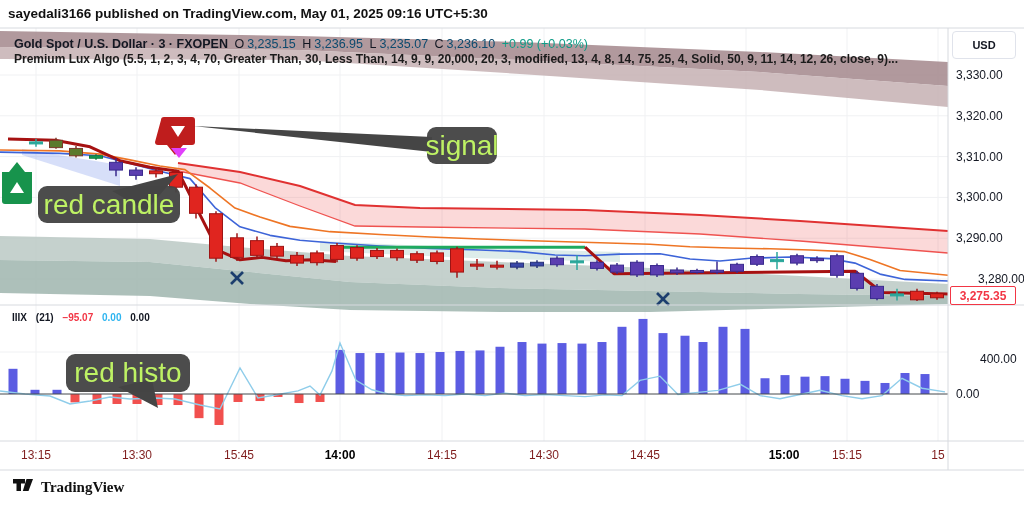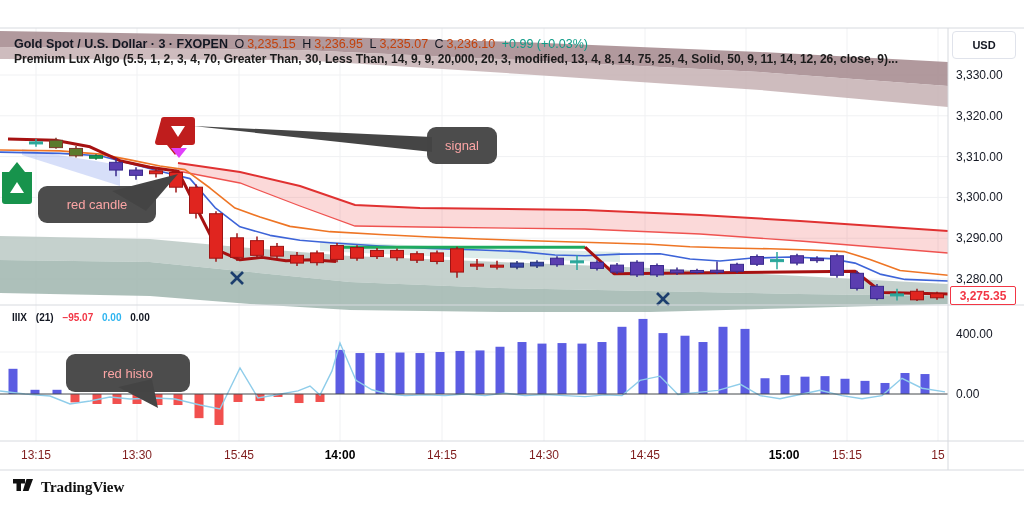--- a/index.html
+++ b/index.html
@@ -3,31 +3,31 @@
 <meta charset="utf-8">
 <style>
   html,body{margin:0;padding:0;background:#fff;}
   body{font-family:"Liberation Sans",sans-serif;-webkit-font-smoothing:antialiased;}
   #page{position:relative;width:1024px;height:505px;background:#fff;overflow:hidden;}
   #chart-svg{position:absolute;left:0;top:0;z-index:1;}
   .ovl{position:absolute;z-index:5;}
   #top-bar{left:8px;top:6px;font-size:13.5px;font-weight:700;color:#111;}
   #hdr1{left:14px;top:37px;font-size:12.5px;color:#131722;white-space:nowrap;}
   #hdr1 .sym{font-weight:700;}
-  #hdr1 .val{color:#c2410c;}
+  #hdr1 .val{color:#0c4a6e;}
   #hdr1 .chg{color:#0e9c87;}
   #hdr1 span{margin-right:3px;}
   #hdr2{left:14px;top:52px;font-size:12px;color:#1b1b1b;white-space:nowrap;font-weight:600;}
   #usd-chip{left:952px;top:31px;width:62px;height:26px;border:1px solid #e0e3eb;border-radius:4px;
     background:#fff;display:flex;align-items:center;justify-content:center;
     font-size:11px;font-weight:600;color:#131722;}
   .anno{position:absolute;z-index:6;background:rgba(69,69,69,.96);border-radius:9px;
-    display:flex;align-items:center;justify-content:center;color:#fca5a5;font-size:13px;}
+    display:flex;align-items:center;justify-content:center;color:#bef264;font-size:28px;}
   #anno-signal{left:427px;top:127px;width:70px;height:37px;}
-  #anno-red-candle{left:38px;top:186px;width:118px;height:37px;text-align:center;}
+  #anno-red-candle{left:38px;top:186px;width:142px;height:37px;text-align:center;}
   #anno-red-histo{left:66px;top:354px;width:124px;height:38px;}
   #pane2-hdr{left:12px;top:312px;font-size:10px;font-weight:600;color:#131722;white-space:nowrap;}
   #pane2-hdr span{margin-right:6px;}
   #pane2-hdr .neg{color:#f23645;}
   #pane2-hdr .blu{color:#2eb5f0;}
   .price-tick{position:absolute;left:956px;font-size:12px;color:#131722;z-index:5;}
   .time-tick{position:absolute;top:448px;font-size:12px;color:#7f1d1d;z-index:5;transform:translateX(-50%);}
   .time-tick.bold{font-weight:700;color:#000;}
   #last-chip{left:950px;top:286px;width:64px;height:17px;border:1px solid #f23645;border-radius:2px;
     background:#fff;color:#f23645;font-size:12px;font-weight:600;
@@ -239,20 +239,21 @@
       </g>
       <g>
         <line x1="0" y1="28" x2="1024" y2="28" stroke="#d7dadf"></line>
         <line x1="0" y1="305" x2="1024" y2="305" stroke="#d7dadf"></line>
         <line x1="0" y1="441" x2="1024" y2="441" stroke="#d7dadf"></line>
         <line x1="0" y1="470" x2="1024" y2="470" stroke="#d7dadf"></line>
         <line x1="948" y1="28" x2="948" y2="470" stroke="#d7dadf"></line>
       </g>
     </svg>
 
+<div class="ovl" id="top-bar">sayedali3166 published on TradingView.com, May 01, 2025 09:16 UTC+5:30</div>
 
 <div class="ovl" id="hdr1">
   <span class="sym">Gold Spot / U.S. Dollar · 3 · FXOPEN</span>
   <span>O</span><span class="val">3,235.15</span>
   <span>H</span><span class="val">3,236.95</span>
   <span>L</span><span class="val">3,235.07</span>
   <span>C</span><span class="val">3,236.10</span>
   <span class="chg">+0.99 (+0.03%)</span>
 </div>
 
@@ -281,22 +282,22 @@
   </svg>
   <span class="brand">TradingView</span>
 </div>
 
 <div id="ticks-layer">
       <div class="price-tick" style="top: 68px;">3,330.00</div>
       <div class="price-tick" style="top: 108.8px;">3,320.00</div>
       <div class="price-tick" style="top: 149.6px;">3,310.00</div>
       <div class="price-tick" style="top: 190.4px;">3,300.00</div>
       <div class="price-tick" style="top: 231.2px;">3,290.00</div>
-      <div class="price-tick" style="top: 272px;">3,280.00</div>
-      <div class="price-tick" style="top: 327px;">400.00</div>
+      <div class="price-tick" style="top: 272px; margin-left: 22px;">3,280.00</div>
+      <div class="price-tick" style="top: 352px; margin-left: 24px;">400.00</div>
       <div class="price-tick" style="top: 387px;">0.00</div>
       <div class="time-tick" style="left: 36px;">13:15</div>
       <div class="time-tick" style="left: 137px;">13:30</div>
       <div class="time-tick" style="left: 239px;">15:45</div>
       <div class="time-tick bold" style="left: 340px;">14:00</div>
       <div class="time-tick" style="left: 442px;">14:15</div>
       <div class="time-tick" style="left: 544px;">14:30</div>
       <div class="time-tick" style="left: 645px;">14:45</div>
       <div class="time-tick bold" style="left: 746px; margin-left: 38px;">15:00</div>
       <div class="time-tick" style="left: 847px;">15:15</div>

